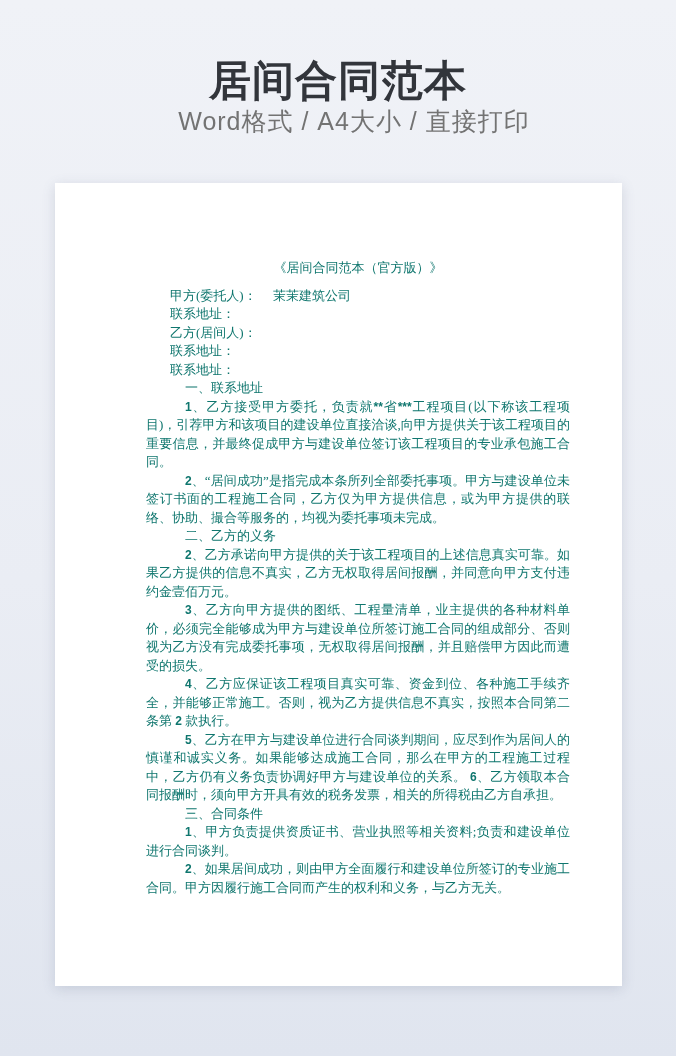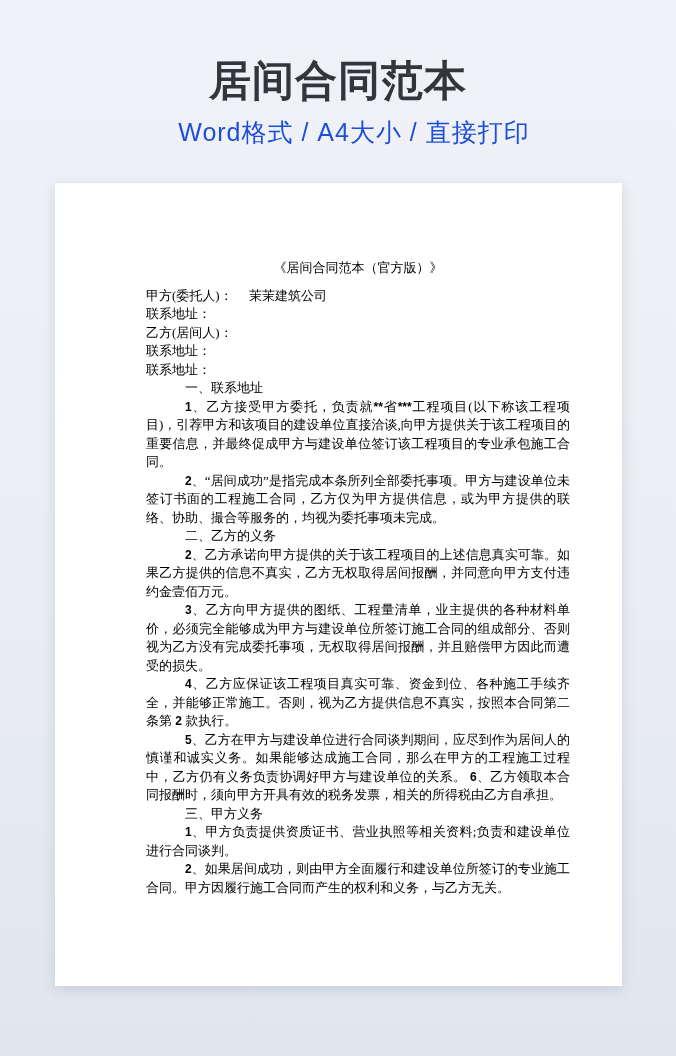--- a/index.html
+++ b/index.html
@@ -16,25 +16,25 @@
   }
   .banner-title {
     margin: 0;
     font-size: 42px;
     line-height: 46px;
     font-weight: bold;
     color: #32353b;
     letter-spacing: 1px;
   }
   .banner-subtitle {
-    margin-top: 14px;
+    margin-top: 3px;
     font-size: 25px;
     line-height: 28px;
     font-weight: 400;
-    color: #1d4ed8;
+    color: #737373;
     letter-spacing: 1px;
     padding-left: 32px;
   }
   .sheet {
     position: absolute;
     left: 55px;
     top: 183px;
     width: 567px;
     height: 803px;
     background: #ffffff;
@@ -42,30 +42,31 @@
     overflow: hidden;
   }
   .doc-content {
     box-sizing: border-box;
     width: 100%;
     height: 100%;
     padding: 76px 52px 0 91px;
     font-family: "Liberation Serif", "DejaVu Serif", serif;
     font-size: 13px;
     line-height: 18.5px;
-    color: #000000;
+    color: #0f766e;
     overflow: hidden;
   }
   .doc-content p { margin: 0; }
   p.doc-title {
     text-align: center;
     margin-bottom: 9px;
   }
   p.doc-field {
     text-align: left;
+    margin-left: 24px;
   }
   p.doc-body, p.doc-heading {
     text-indent: 3em;
     text-align: justify;
   }
   .doc-content b.num {
     font-family: "Liberation Sans", "DejaVu Sans", sans-serif;
     font-weight: bold;
     font-size: 12px;
   }
@@ -87,17 +88,17 @@
       <p class="doc-field">联系地址：</p>
       <p class="doc-field">联系地址：</p>
       <p class="doc-heading">一、联系地址</p>
       <p class="doc-body"><b class="num">1</b>、乙方接受甲方委托，负责就<b class="num">**</b>省<b class="num">***</b>工程项目(以下称该工程项目)，引荐甲方和该项目的建设单位直接洽谈,向甲方提供关于该工程项目的重要信息，并最终促成甲方与建设单位签订该工程项目的专业承包施工合同。</p>
       <p class="doc-body"><b class="num">2</b>、“居间成功”是指完成本条所列全部委托事项。甲方与建设单位未签订书面的工程施工合同，乙方仅为甲方提供信息，或为甲方提供的联络、协助、撮合等服务的，均视为委托事项未完成。</p>
       <p class="doc-heading">二、乙方的义务</p>
       <p class="doc-body"><b class="num">2</b>、乙方承诺向甲方提供的关于该工程项目的上述信息真实可靠。如果乙方提供的信息不真实，乙方无权取得居间报酬，并同意向甲方支付违约金壹佰万元。</p>
       <p class="doc-body"><b class="num">3</b>、乙方向甲方提供的图纸、工程量清单，业主提供的各种材料单价，必须完全能够成为甲方与建设单位所签订施工合同的组成部分、否则视为乙方没有完成委托事项，无权取得居间报酬，并且赔偿甲方因此而遭受的损失。</p>
       <p class="doc-body"><b class="num">4</b>、乙方应保证该工程项目真实可靠、资金到位、各种施工手续齐全，并能够正常施工。否则，视为乙方提供信息不真实，按照本合同第二条第 <b class="num">2</b> 款执行。</p>
       <p class="doc-body"><b class="num">5</b>、乙方在甲方与建设单位进行合同谈判期间，应尽到作为居间人的慎谨和诚实义务。如果能够达成施工合同，那么在甲方的工程施工过程中，乙方仍有义务负责协调好甲方与建设单位的关系。 <b class="num">6</b>、乙方领取本合同报酬时，须向甲方开具有效的税务发票，相关的所得税由乙方自承担。</p>
-      <p class="doc-heading">三、甲方义务</p>
+      <p class="doc-heading">三、合同条件</p>
       <p class="doc-body"><b class="num">1</b>、甲方负责提供资质证书、营业执照等相关资料;负责和建设单位进行合同谈判。</p>
       <p class="doc-body"><b class="num">2</b>、如果居间成功，则由甲方全面履行和建设单位所签订的专业施工合同。甲方因履行施工合同而产生的权利和义务，与乙方无关。</p>
     </div>
 </div>
 
 </body></html>

